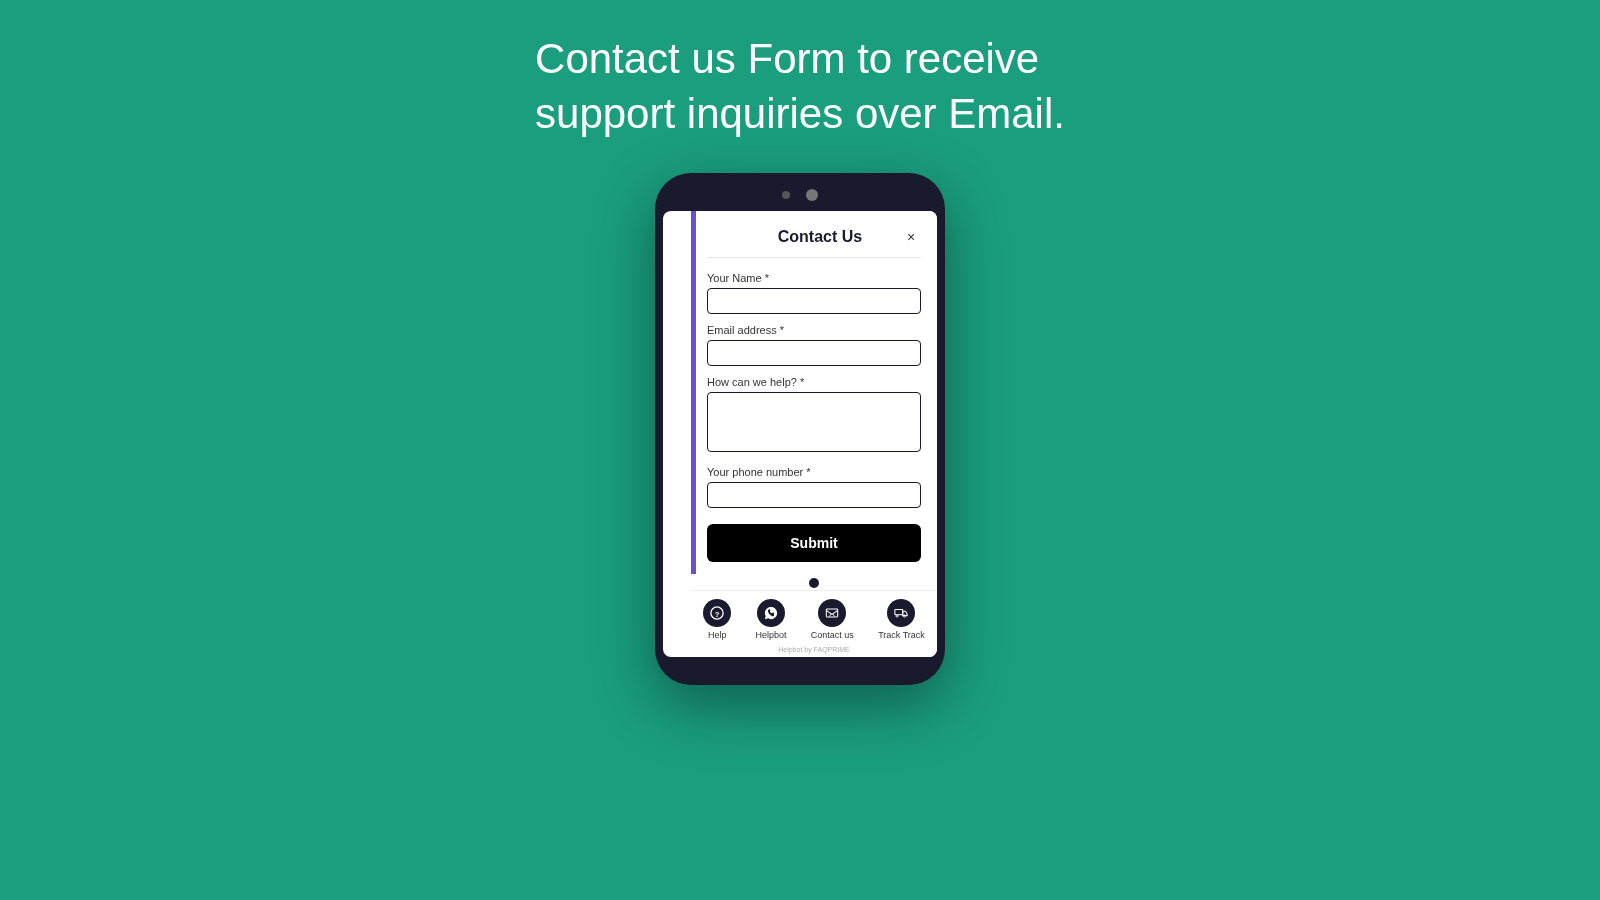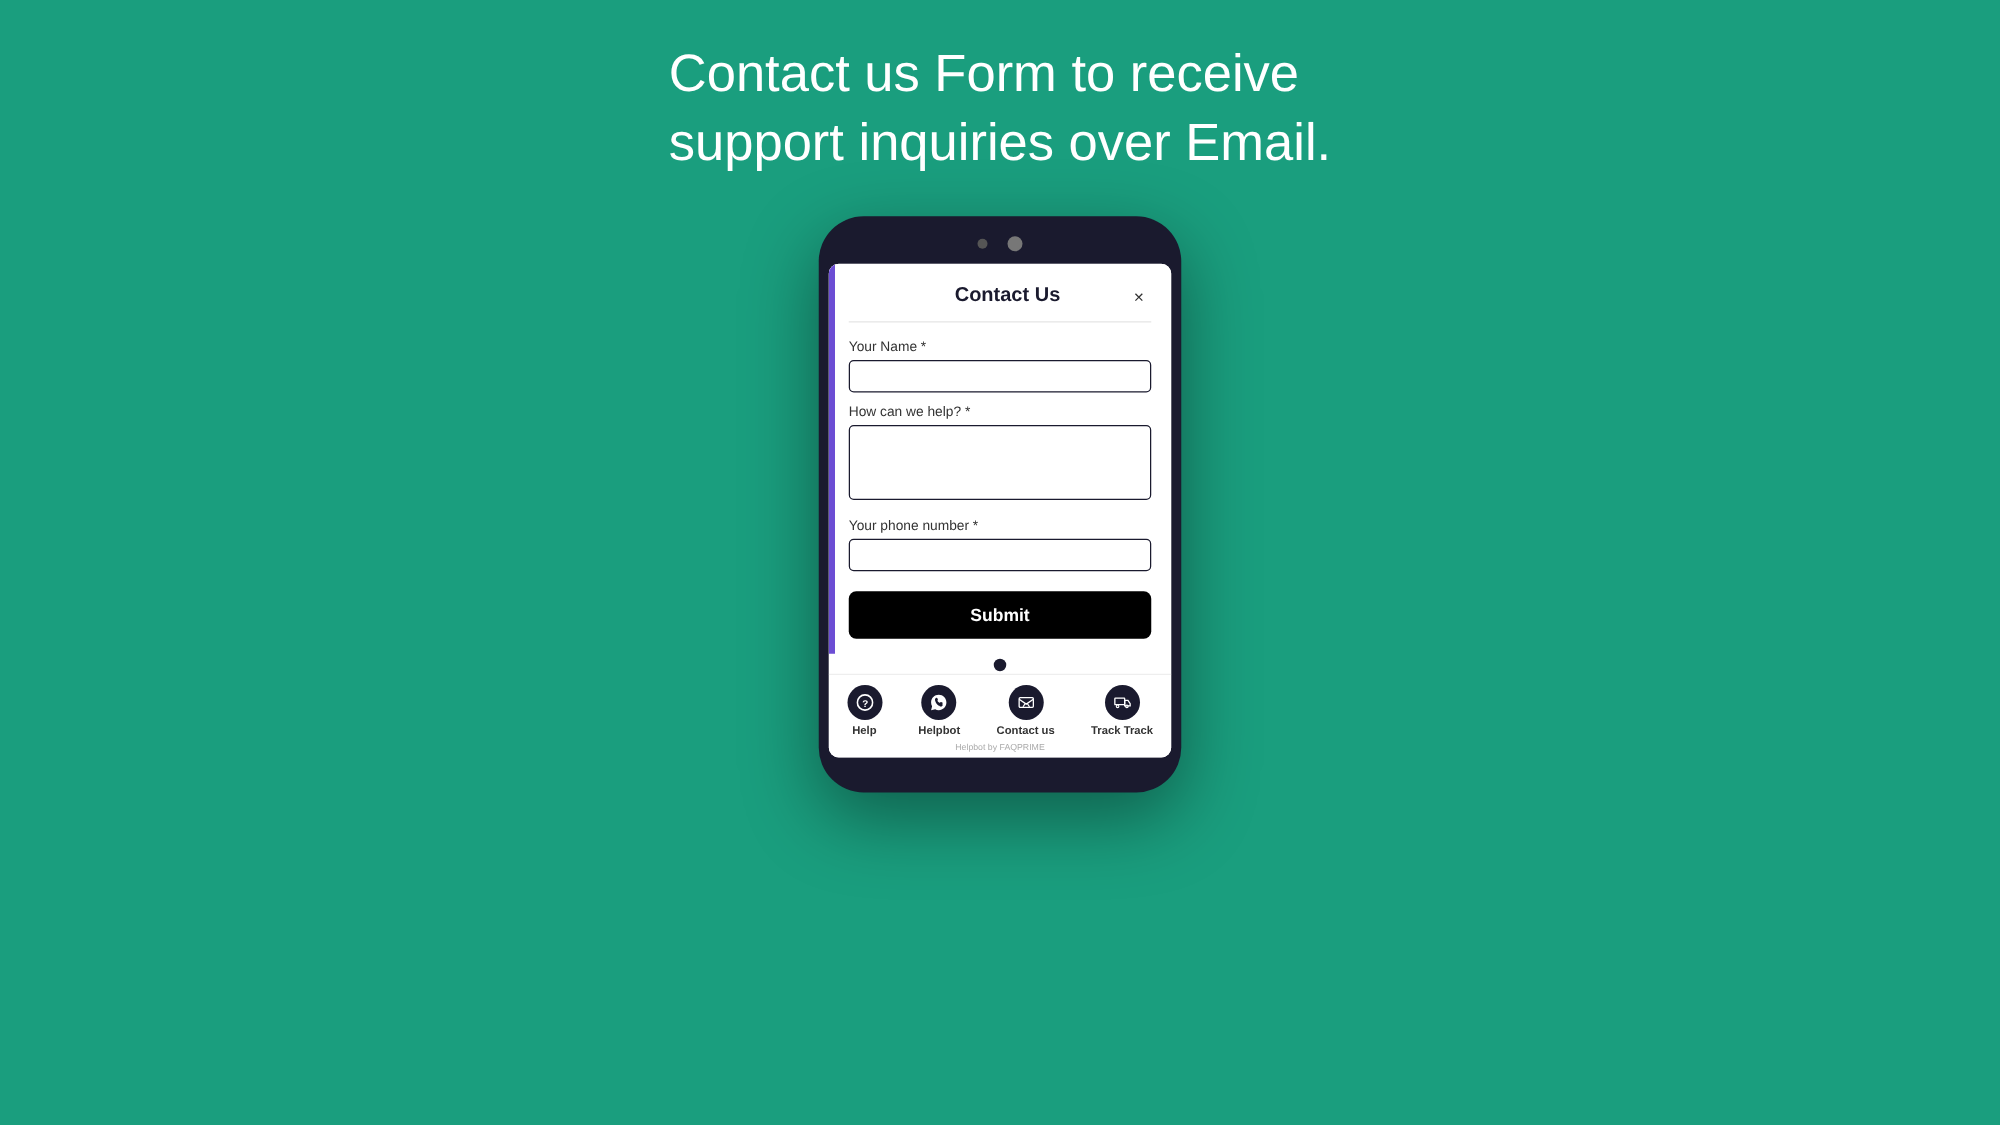--- a/index.html
+++ b/index.html
@@ -58,20 +58,21 @@
       height: 12px;
       border-radius: 50%;
       background-color: #777;
     }
 
     
     .phone-screen {
       background-color: #ffffff;
       border-radius: 8px;
       overflow: hidden;
+      padding-left: 28px;
     }
 
     
     .contact-modal {
       background: #ffffff;
       padding: 16px 16px 12px 16px;
     }
 
     .modal-header {
       display: flex;
@@ -185,21 +186,21 @@
       font-size: 12px;
     }
 
     .nav-icon.active {
       background-color: #1a1a2e;
     }
 
     .nav-label {
       font-size: 9px;
       color: #333;
-      font-weight: 700;
+      font-weight: 400;
       text-align: center;
     }
 
     .nav-home-dot {
       display: flex;
       justify-content: center;
       padding: 4px 0 2px 0;
       background: #fff;
     }
 
@@ -273,20 +274,26 @@
 
         
         <div class="form-group">
           <label class="form-label">
             <span>Your Name *</span>
           </label>
           <input class="form-input" type="text" style="">
         </div>
 
         
+        <div class="form-group">
+          <label class="form-label">
+            <span>Email address *</span>
+          </label>
+          <input class="form-input" type="email" style="">
+        </div>
 
         
         <div class="form-group">
           <label class="form-label">
             <span>How can we help? *</span>
           </label>
           <textarea class="form-textarea" style=""></textarea>
         </div>
 
         

